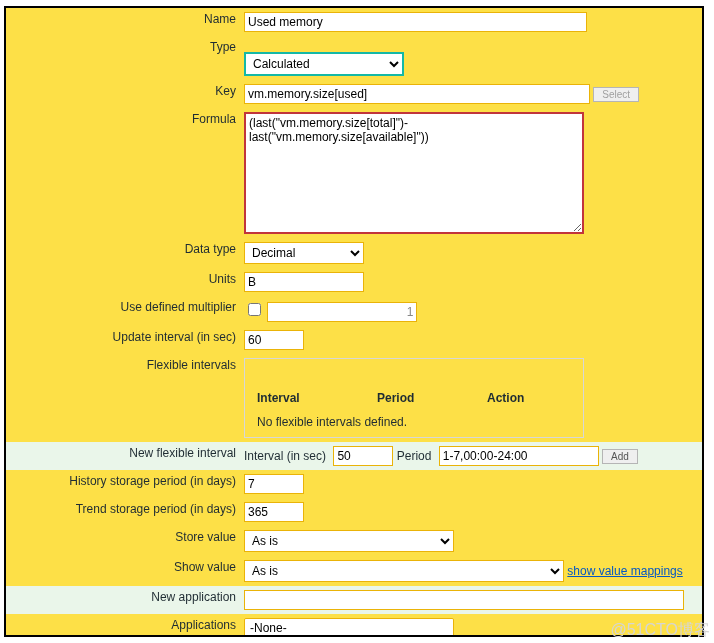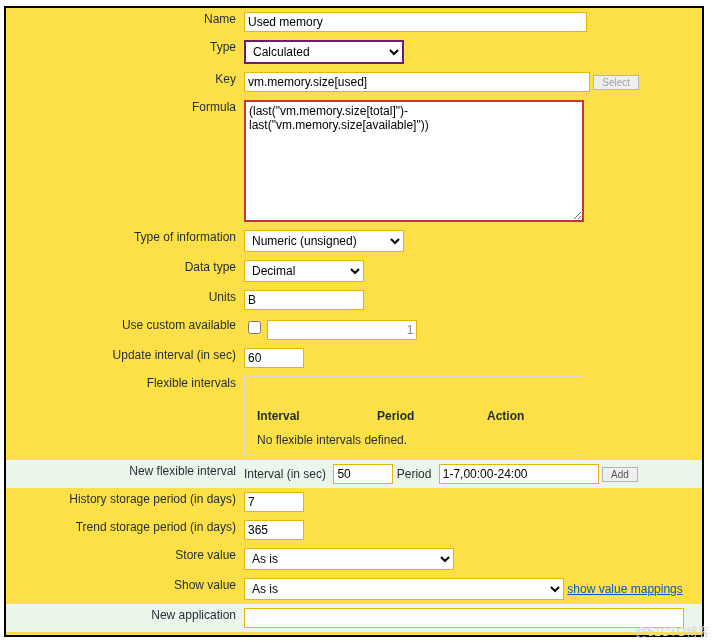--- a/index.html
+++ b/index.html
@@ -48,21 +48,22 @@
     padding: 2px 3px;
     box-sizing: border-box;
     background: #fff;
   }
   .name-input {
     width: 343px;
     border: 1px solid #2a5fcf;
   }
   .red-outline-sel {
     width: 160px;
-    border: 2px solid #701a75;
+    border: 2px solid #14b8a6;
+    margin-top: 12px;
   }
   .key-input { width: 346px; }
   .btn {
     font-family: Verdana, Arial, sans-serif;
     font-size: 10px;
     border: 1px solid #b5b5b5;
     background: #efefef;
     padding: 1px 8px;
     cursor: pointer;
     color: #555;
@@ -100,21 +101,21 @@
   .inline-lbl { margin-right: 4px; }
   a.link { color: #0658c3; text-decoration: underline; cursor: pointer; }
   .apps-select {
     width: 210px;
     height: 44px;
   }
   .watermark {
     position: absolute;
     right: 4px;
     bottom: 2px;
-    font-size: 12px;
+    font-size: 16px;
     color: #d5d5d5;
     font-family: Arial, sans-serif;
   }
   .mult-disabled {
     width: 150px;
     text-align: right;
     color: #888;
     background: #fff;
   }
 </style>
@@ -152,47 +153,39 @@
 
       <tr>
         <td class="label">Formula</td>
         <td>
           <div class="formula-wrap">
             <textarea style="">(last("vm.memory.size[total]")-last("vm.memory.size[available]"))</textarea>
           </div>
         </td>
       </tr>
 
-      <tr>
-        <td class="label">Type of information</td>
-        <td>
-          <select style="width:160px">
-            <option>Numeric (unsigned)</option>
-          </select>
-        </td>
-      </tr>
 
       <tr>
         <td class="label">Data type</td>
         <td>
           <select style="width:120px">
             <option>Decimal</option>
           </select>
         </td>
       </tr>
 
       <tr>
         <td class="label">Units</td>
         <td>
           <input type="text" style="width: 120px;" value="B">
         </td>
       </tr>
 
       <tr>
-        <td class="label">Use custom available</td>
+        <td class="label">Use defined multiplier</td>
         <td>
           <input type="checkbox" style="">
           <input type="text" class="mult-disabled" disabled="" value="1" style="">
         </td>
       </tr>
 
       <tr>
         <td class="label">Update interval (in sec)</td>
         <td>
           <input type="text" class="num-narrow" value="60" style="">

